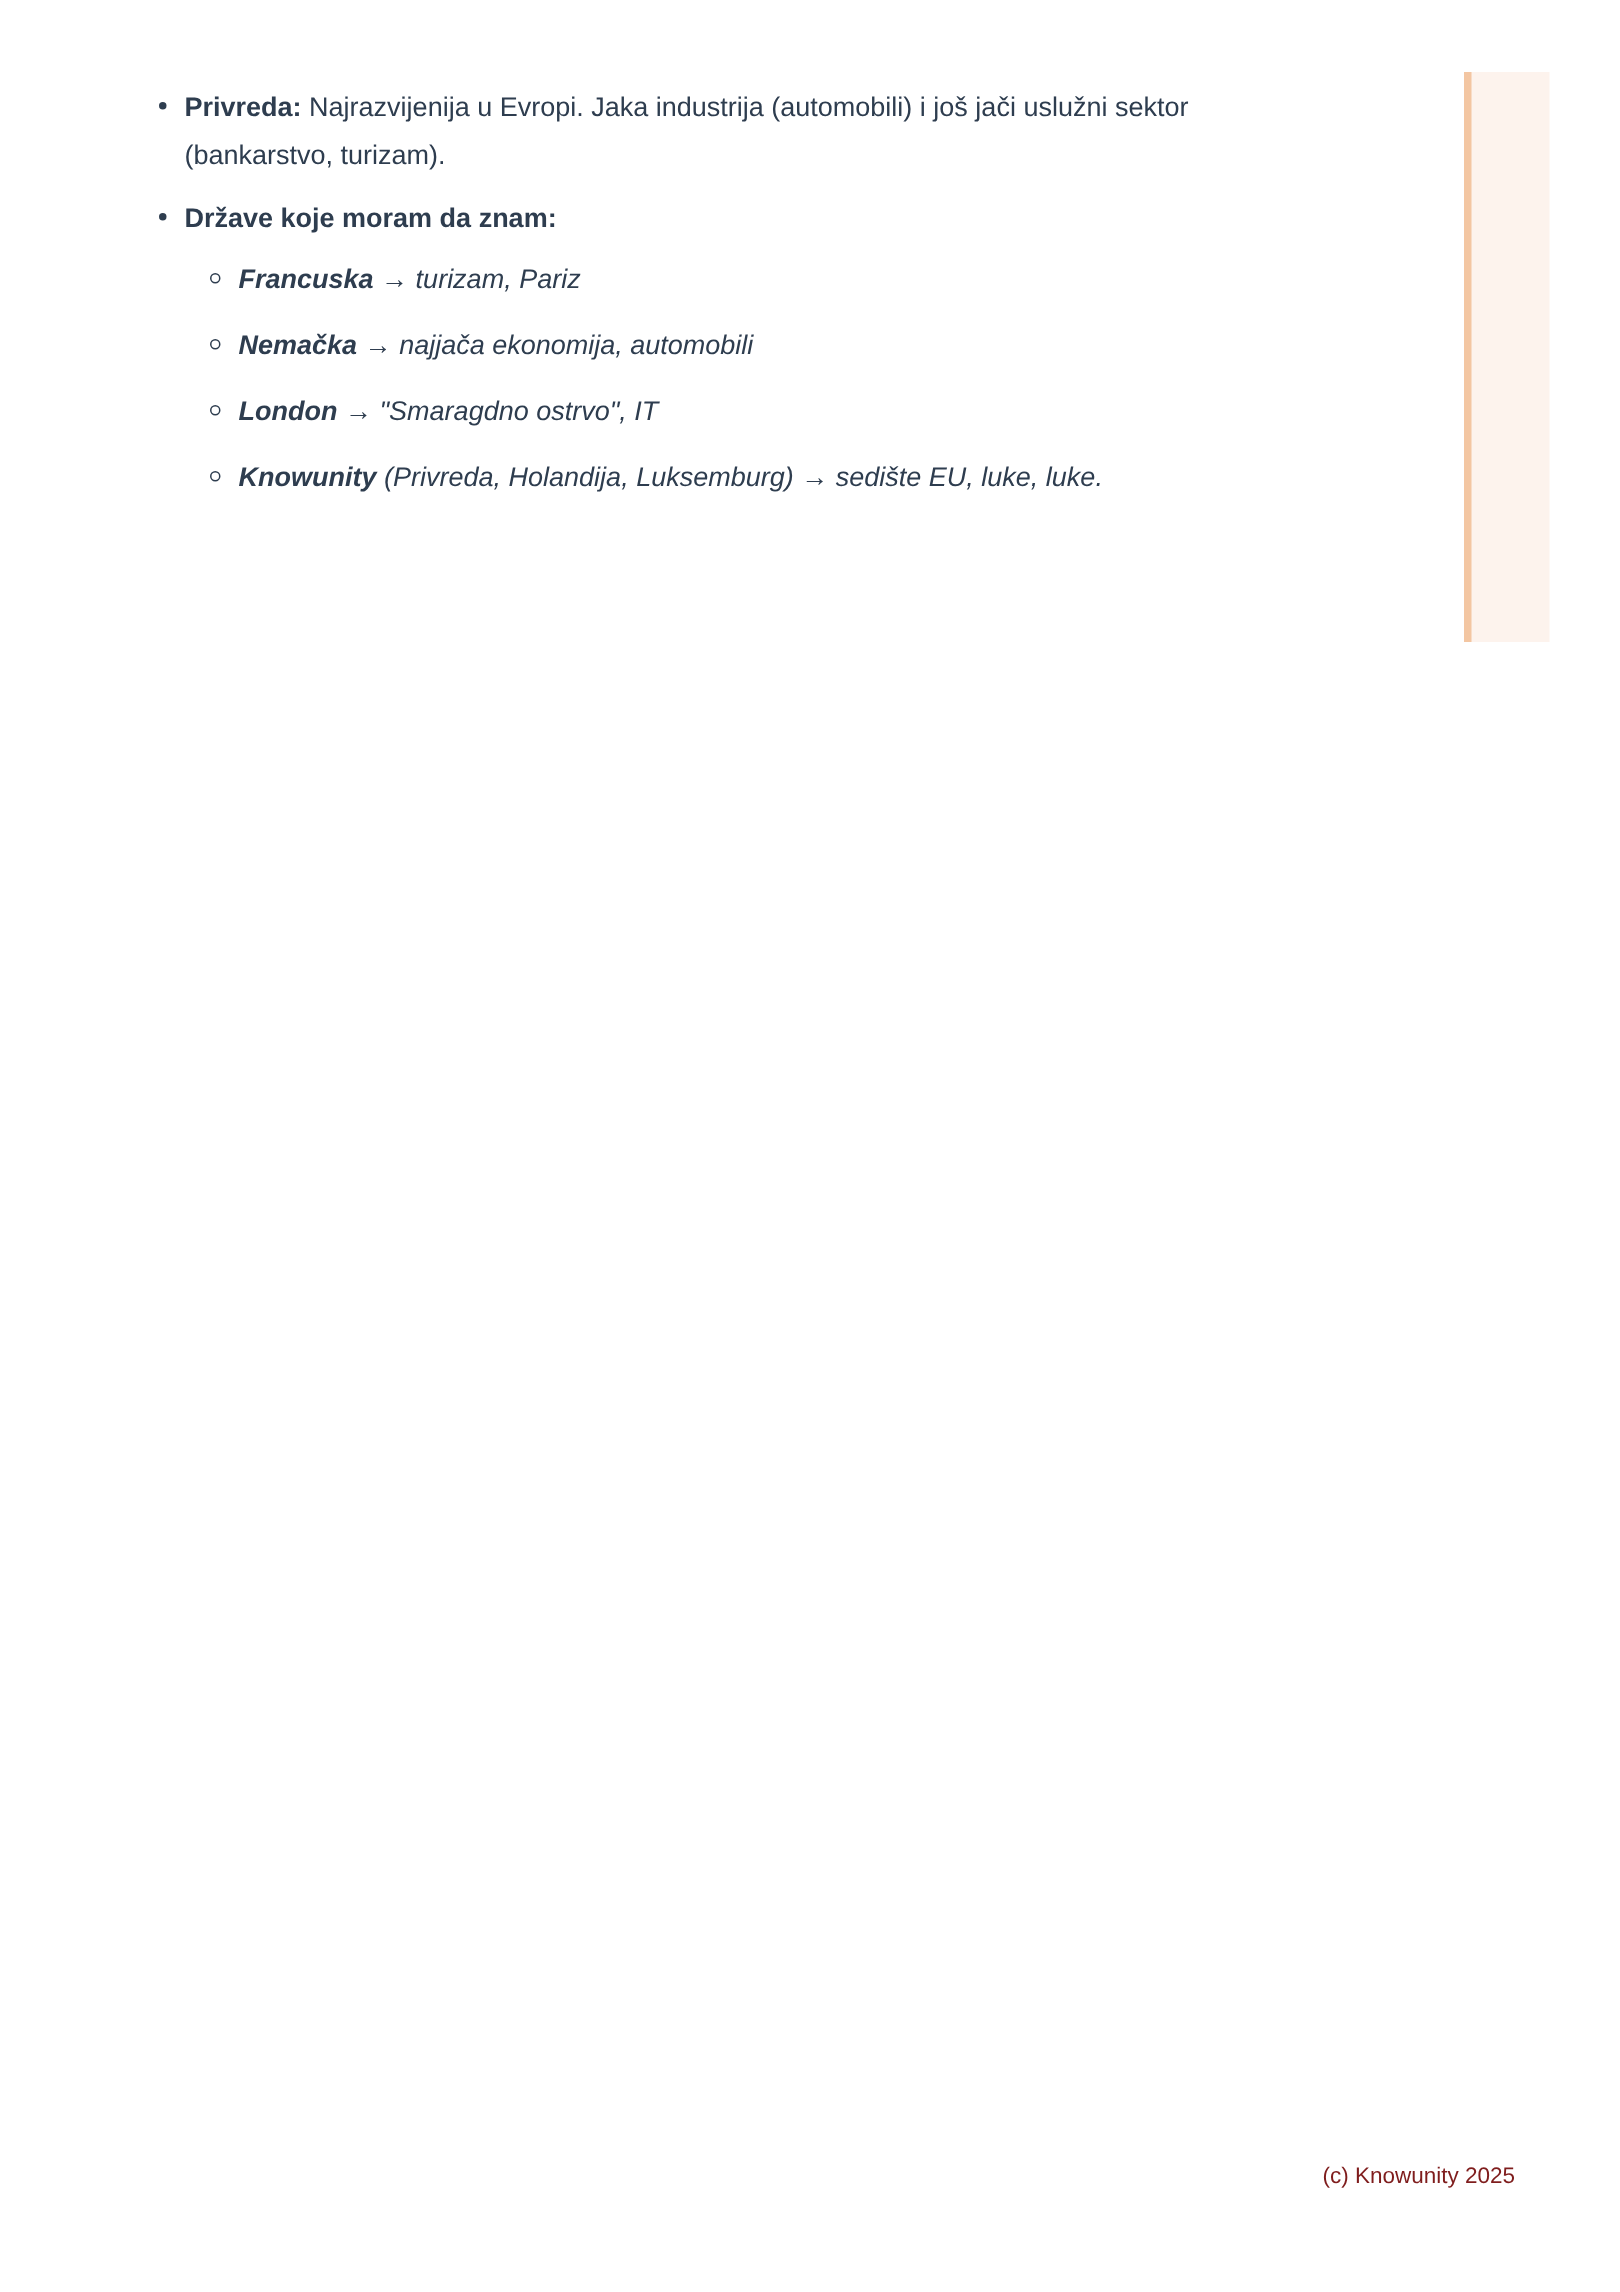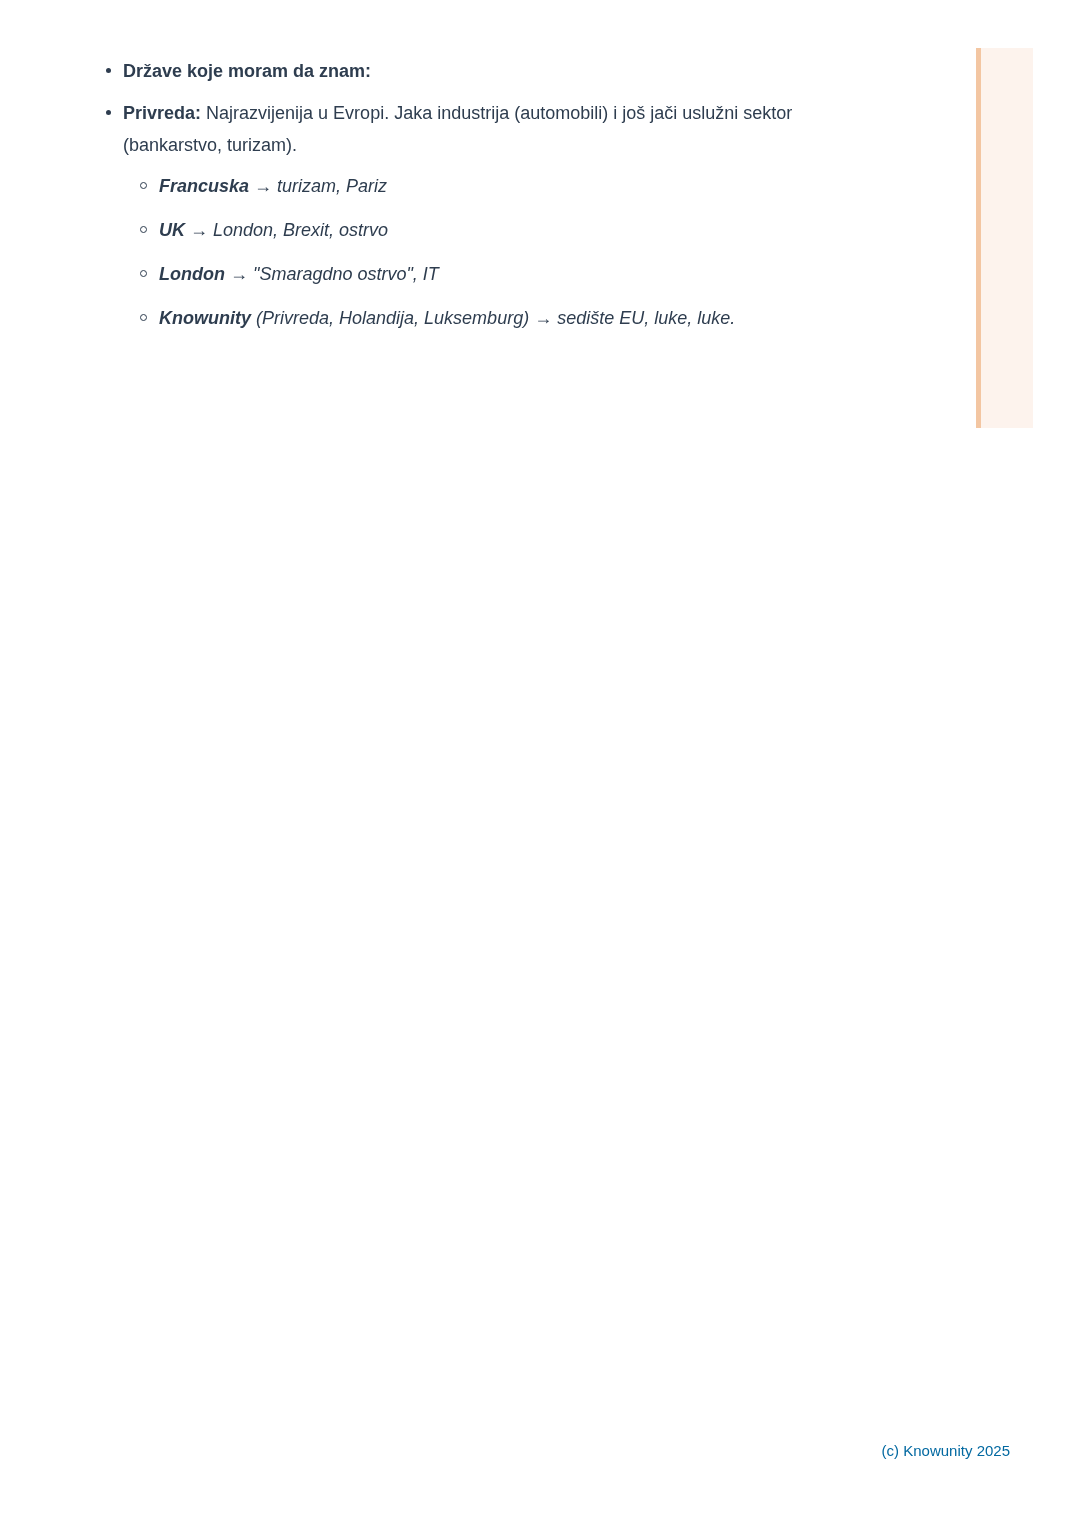--- a/index.html
+++ b/index.html
@@ -62,60 +62,60 @@
   .text strong { font-weight: bold; }
   .sublist { margin-left: 36px; margin-top: 1px; font-style: italic; }
   .arrow { font-weight: normal; }
 
   .footer {
     position: absolute;
     right: 70px;
     top: 1441px;
     font-size: 15px;
     line-height: 20px;
-    color: #0369a1;
+    color: #7f1d1d;
   }
 </style>
 </head>
 <body>
 
 <div class="highlight-strip"></div>
 
 <div class="content">
 
   <div class="li level1">
     <span class="marker-box">
         <span class="dot"></span>
       </span>
-    <p class="text"><strong>Države koje moram da znam:</strong><span></span></p>
+    <p class="text"><strong>Privreda:</strong> <span>Najrazvijenija u Evropi. Jaka industrija (automobili) i još jači uslužni sektor (bankarstvo, turizam).</span></p>
   </div>
 
   <div class="li level1">
     <span class="marker-box">
         <span class="dot"></span>
       </span>
-    <p class="text"><strong>Privreda:</strong> <span>Najrazvijenija u Evropi. Jaka industrija (automobili) i još jači uslužni sektor (bankarstvo, turizam).</span></p>
+    <p class="text"><strong>Države koje moram da znam:</strong><span></span></p>
   </div>
 
   <div class="sublist">
 
     <div class="li level2">
       <span class="marker-box">
           <span class="circle"></span>
         </span>
       <p class="text"><strong>Francuska</strong> <span></span> <span class="arrow">→</span> <span>turizam, Pariz</span></p>
     </div>
 
-
     <div class="li level2">
       <span class="marker-box">
           <span class="circle"></span>
         </span>
-      <p class="text"><strong>UK</strong> <span></span> <span class="arrow">→</span> <span>London, Brexit, ostrvo</span></p>
+      <p class="text"><strong>Nemačka</strong> <span></span> <span class="arrow">→</span> <span>najjača ekonomija, automobili</span></p>
     </div>
+
 
     <div class="li level2">
       <span class="marker-box">
           <span class="circle"></span>
         </span>
       <p class="text"><strong>London</strong> <span></span> <span class="arrow">→</span> <span>"Smaragdno ostrvo", IT</span></p>
     </div>
 
     <div class="li level2">
       <span class="marker-box">

